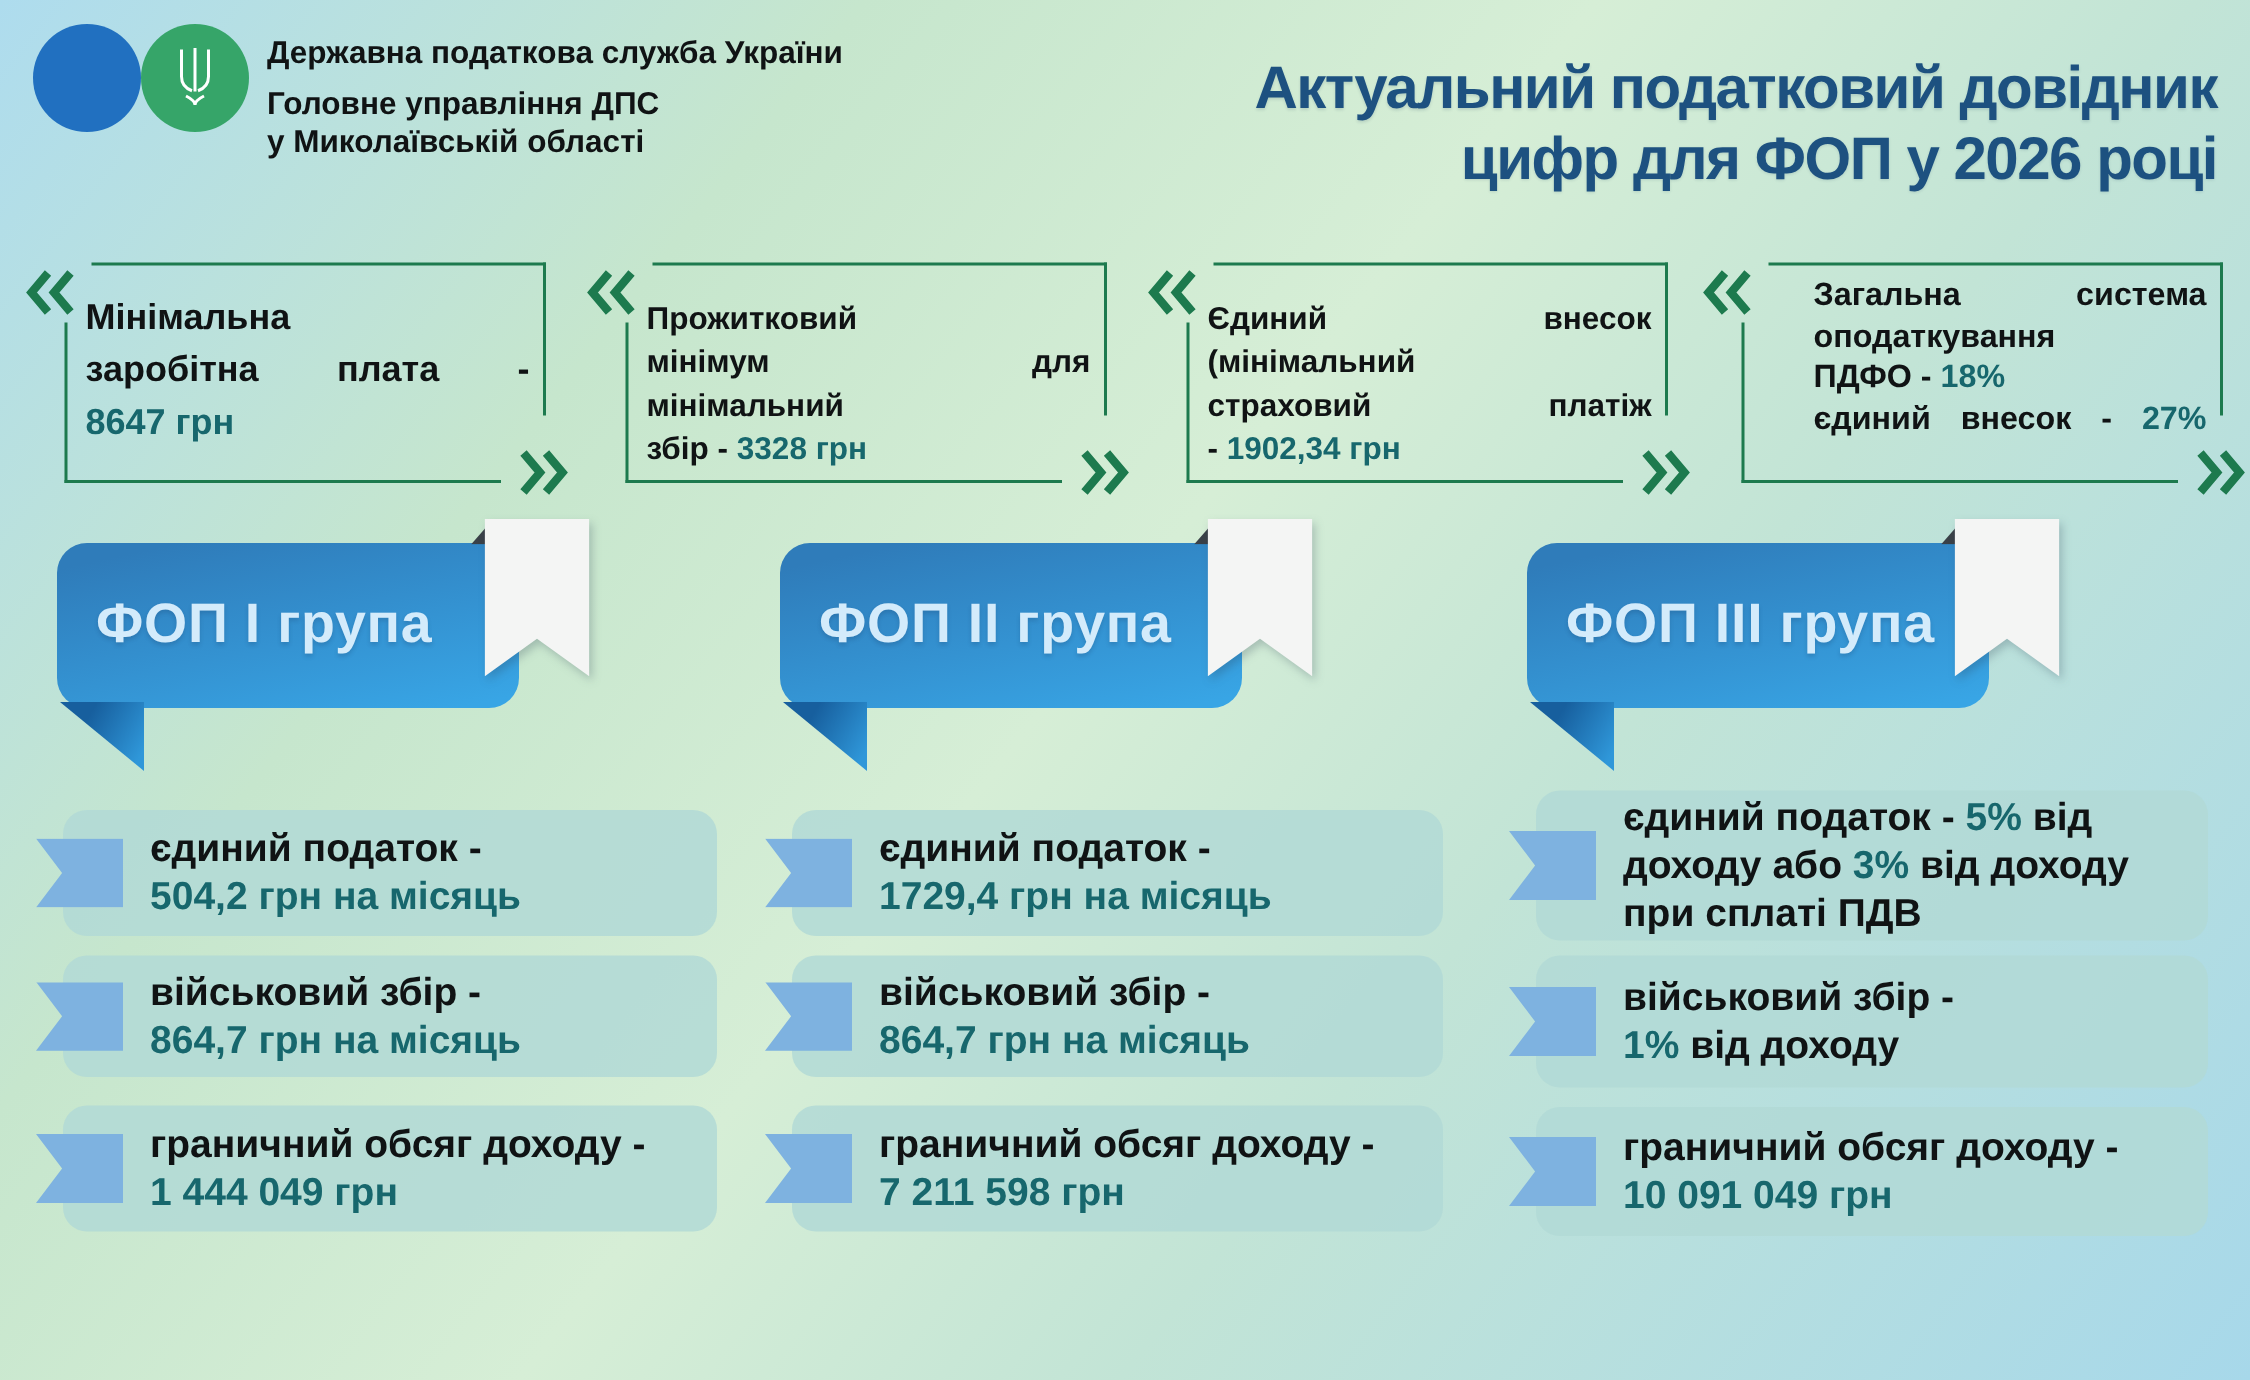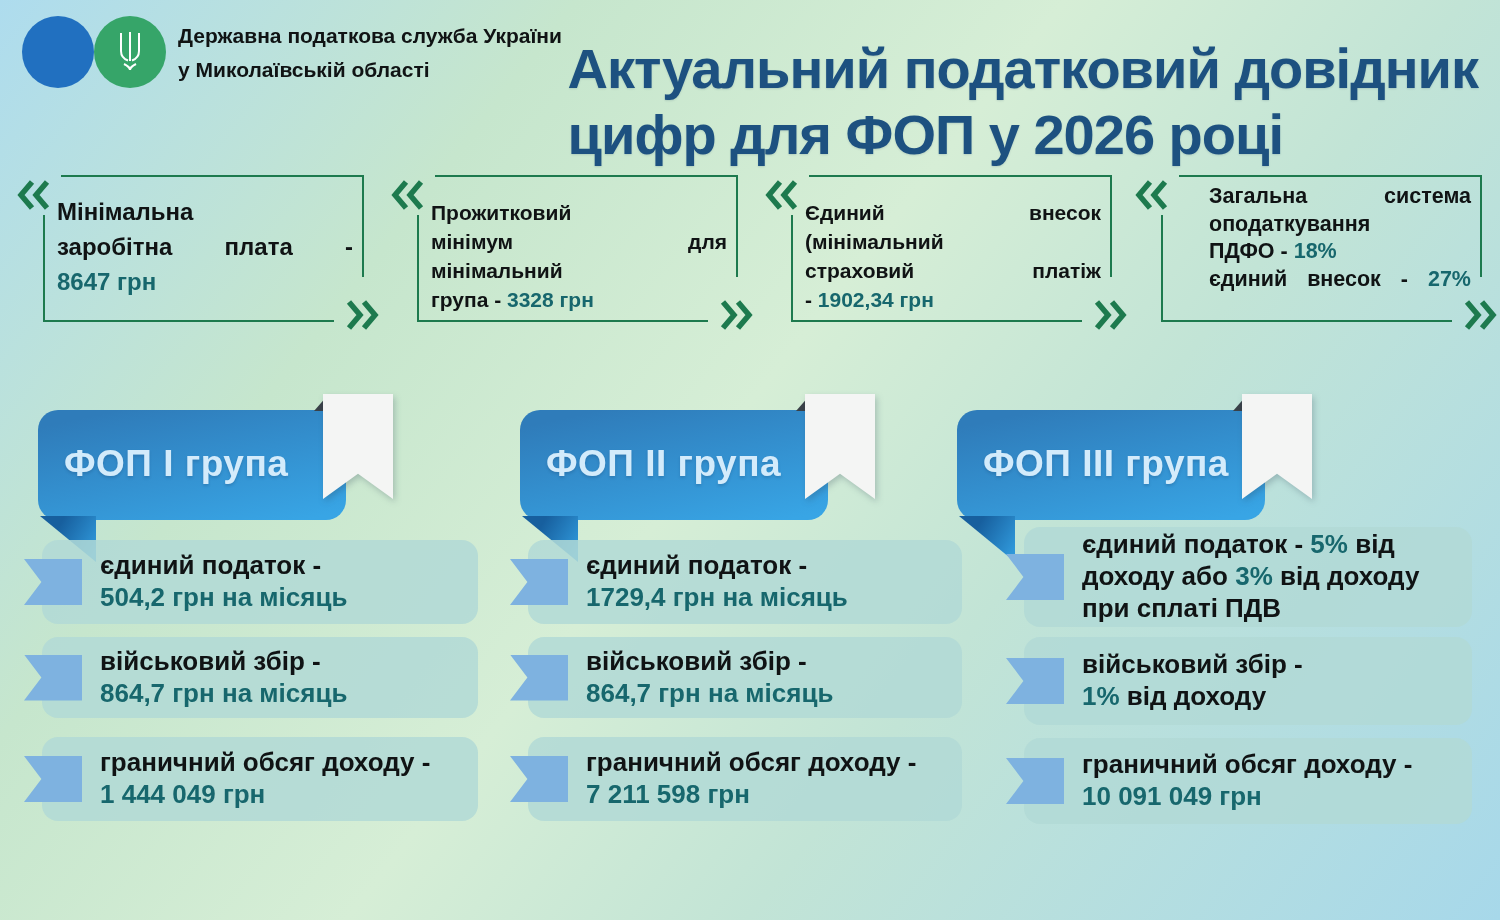--- a/index.html
+++ b/index.html
@@ -16,22 +16,22 @@
     background:linear-gradient(128deg,var(--bg-blue) 0%,#c6e6cd 26%,var(--bg-green) 48%,#c2e4d6 66%,var(--bg-blue2) 100%);}
 
   
   .logo{position:absolute;left:22px;top:16px;width:146px;height:72px;}
   .circle{position:absolute;top:0;width:72px;height:72px;border-radius:50%;}
   .c-blue{left:0;background:var(--logo-blue);}
   .c-green{left:72px;background:var(--logo-green);display:flex;align-items:center;justify-content:center;}
   .org{position:absolute;left:178px;top:14px;color:var(--ink);font-weight:bold;}
   .org-1{font-size:21px;margin-bottom:10px;margin-top:10px;}
   .org-2,.org-3{font-size:21px;line-height:1.17;}
-  .title{position:absolute;right:22px;top:36px;color:var(--navy);
-    font-weight:bold;font-size:56px;line-height:1.18;letter-spacing:-1px;
+  .title{position:absolute;right:22px;top:36px;text-align:right;color:var(--navy);
+    font-weight:bold;font-size:40px;line-height:1.18;letter-spacing:-1px;
     text-shadow:0 1px 2px rgba(30,60,90,0.15);}
 
   
   .fact{position:absolute;top:175px;height:147px;width:321px;}
   .f1{left:43px;} .f2{left:417px;} .f3{left:791px;} .f4{left:1161px;}
   .bl{position:absolute;background:var(--green);}
   .b-top{top:0;left:18px;right:0;height:2px;}
   .b-right{top:0;right:0;width:2px;height:102px;}
   .b-bottom{bottom:0;left:0;width:calc(100% - 30px);height:2px;}
   .b-left{left:0;top:40px;bottom:0;width:2px;}
@@ -42,22 +42,22 @@
   .fact-text{position:absolute;left:0;top:0;right:0;bottom:0;padding:16px 11px 0 14px;
     font-weight:bold;color:var(--ink);}
   .f1 .fact-text{font-size:24px;line-height:1.45;padding-top:20px;}
   .f2 .fact-text,.f3 .fact-text{font-size:21px;line-height:1.38;padding-top:24px;}
   .f4 .fact-text{font-size:21.5px;line-height:1.28;padding-top:8px;padding-left:48px;}
   .jl{text-align:justify;text-align-last:justify;}
   .seg-ink{color:var(--ink);} .seg-accent{color:var(--accent);}
 
   
   .ribbon{position:absolute;top:362px;width:308px;height:110px;border-radius:20px;
-    background:linear-gradient(168deg,var(--ribbon-top) 10%,var(--ribbon-bottom) 95%);margin-top:48px;}
-  .r1{left:38px;} .r2{left:520px;} .r3{left:957px;text-align:right;}
+    background:linear-gradient(168deg,var(--ribbon-top) 10%,var(--ribbon-bottom) 95%);}
+  .r1{left:38px;} .r2{left:520px;} .r3{left:1018px;text-align:right;}
   .fold{position:absolute;left:2px;top:106px;width:56px;height:46px;
     background:linear-gradient(120deg,var(--fold-dark) 30%,var(--fold-light) 90%);
     clip-path:polygon(0 0,100% 0,100% 100%);}
   .bm-fold{position:absolute;left:276px;top:-15px;width:14px;height:16px;background:#3a4148;
     clip-path:polygon(100% 0,100% 100%,0 100%);}
   .bm-wrap{position:absolute;left:285px;top:-16px;filter:drop-shadow(2px 3px 3px rgba(40,60,80,0.25));}
   .bookmark{width:70px;height:105px;background:var(--bookmark);
     clip-path:polygon(0 0,100% 0,100% 100%,50% 76%,0 100%);}
   .ribbon-label{position:absolute;left:26px;top:50%;transform:translateY(-53%);
     font-size:37px;font-weight:bold;color:var(--ribbon-text);letter-spacing:0.5px;
@@ -100,20 +100,21 @@
             <path d="M26 4 V22 q0 7 -7 9.5"></path>
             <path d="M17 3 V32"></path>
             <path d="M11 35 q6 3 6 6 q0 -3 6 -6"></path>
           </g>
         </svg>
       </span>
     </div>
   </div>
   <div class="org">
     <div class="org-1">Державна податкова служба України</div>
+    <div class="org-2">Головне управління ДПС</div>
     <div class="org-3">у Миколаївській області</div>
   </div>
   <div class="title">
     <div>Актуальний податковий довідник</div>
     <div>цифр для ФОП у 2026 році</div>
   </div>
 
   <div class="fact f1">
     <i class="bl b-top"></i>
       <i class="bl b-right"></i>
@@ -144,21 +145,21 @@
         <path d="M31 3 L20 16 L31 29"></path>
       </svg>
     <svg class="chev chev-close" viewBox="0 0 36 32">
         <path d="M5 3 L16 16 L5 29"></path>
         <path d="M20 3 L31 16 L20 29"></path>
       </svg>
     <div class="fact-text">
       <div class="fline"><span class="seg-ink">Прожитковий</span></div>
       <div class="fline jl"><span class="seg-ink">мінімум для</span></div>
       <div class="fline"><span class="seg-ink">мінімальний</span></div>
-      <div class="fline"><span class="seg-ink">група - </span><span class="seg-accent">3328 грн</span></div>
+      <div class="fline"><span class="seg-ink">збір - </span><span class="seg-accent">3328 грн</span></div>
     </div>
   </div>
 
   <div class="fact f3">
     <i class="bl b-top"></i>
       <i class="bl b-right"></i>
       <i class="bl b-bottom"></i>
       <i class="bl b-left"></i>
     <svg class="chev chev-open" viewBox="0 0 36 32">
         <path d="M16 3 L5 16 L16 29"></path>

